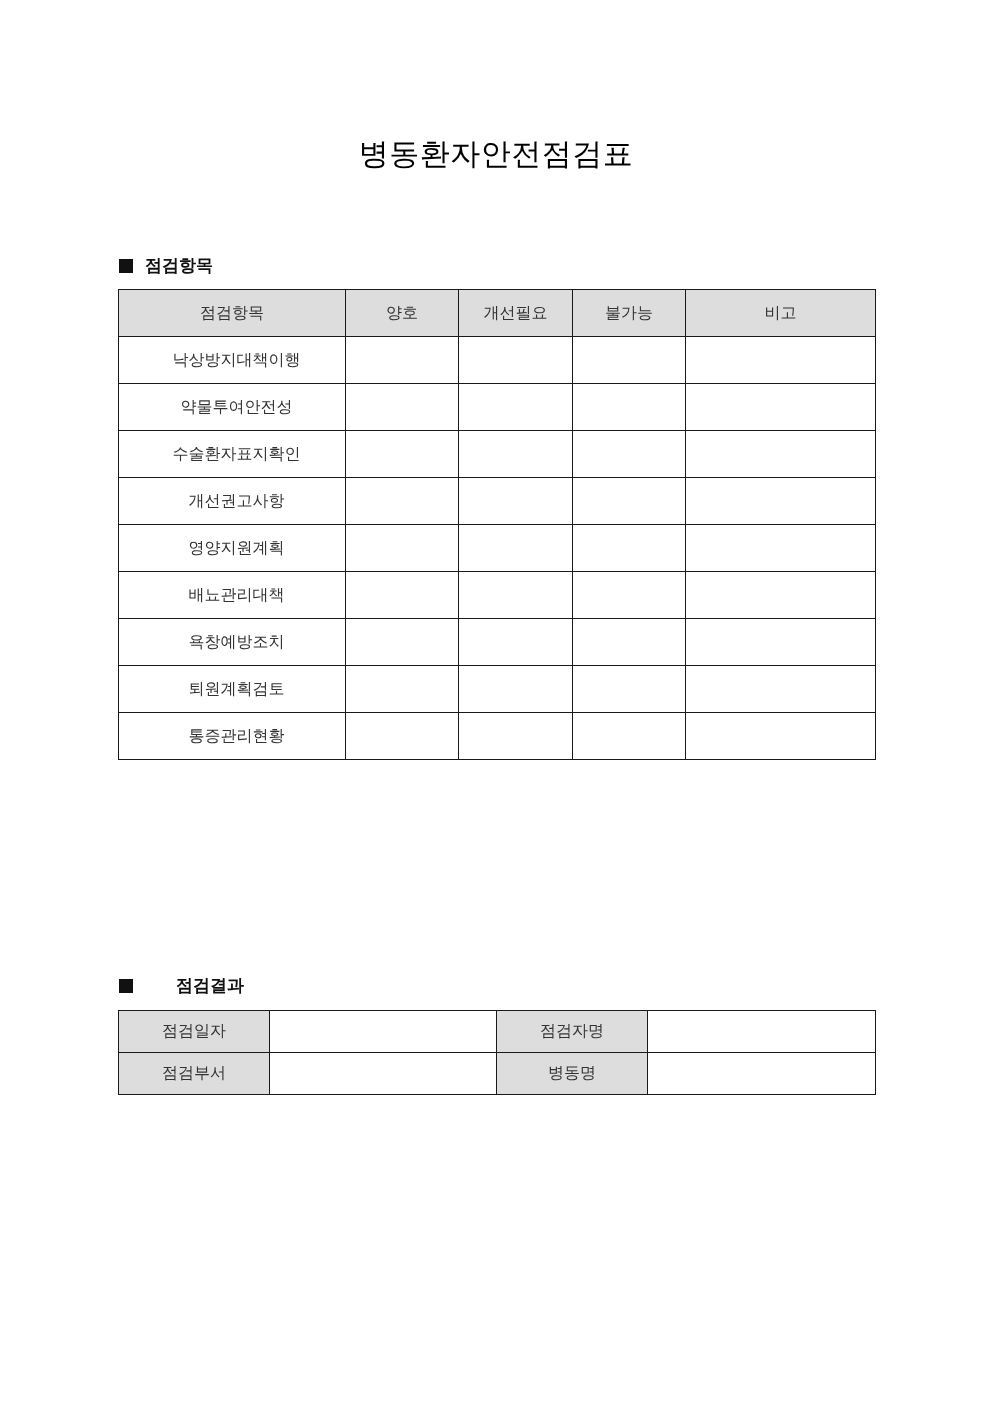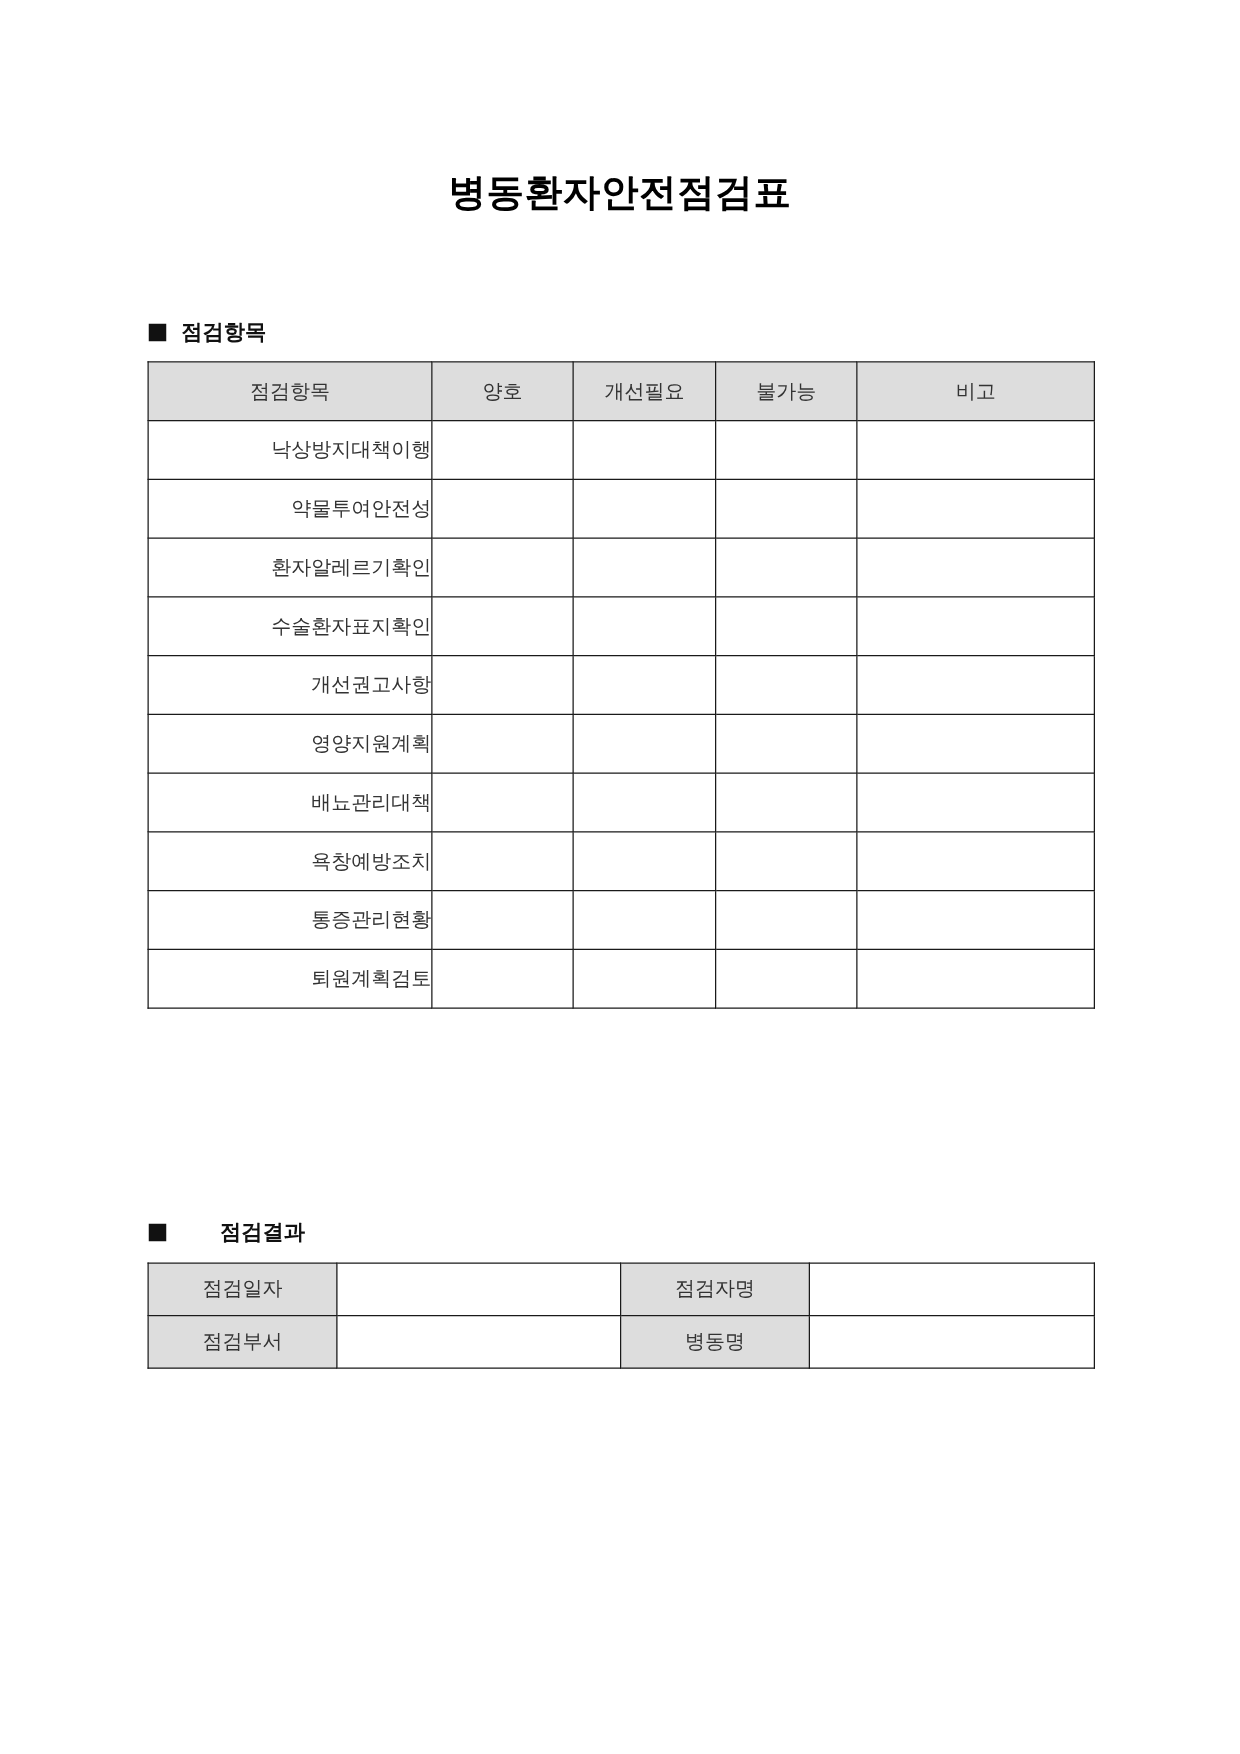--- a/index.html
+++ b/index.html
@@ -14,21 +14,21 @@
       font-family: "DejaVu Sans", "Liberation Sans", sans-serif;
       color: #222222;
     }
     .title {
       position: absolute;
       left: 0;
       top: 134px;
       width: 992px;
       text-align: center;
       font-size: 30px;
-      font-weight: bold;
+      font-weight: normal;
       color: #000000;
       letter-spacing: 0.5px;
     }
     .section-heading {
       position: absolute;
       left: 119px;
       font-size: 17px;
       font-weight: bold;
       color: #111111;
       display: flex;
@@ -51,21 +51,21 @@
       font-size: 16px;
       font-weight: normal;
       color: #333333;
       padding: 0;
     }
     .head {
       background: #dddddd;
       text-align: center;
     }
     .item-label {
-      text-align: right;
+      text-align: center;
       padding-left: 9px;
     }
     #check-table {
       left: 118px;
       top: 289px;
       width: 757px;
     }
     #check-table th, #check-table td { height: 46px; }
     #result-table {
       left: 118px;
@@ -111,27 +111,20 @@
       <td></td>
     </tr>
     <tr>
       <td class="item-label">약물투여안전성</td>
       <td></td>
       <td></td>
       <td></td>
       <td></td>
     </tr>
     <tr>
-      <td class="item-label">환자알레르기확인</td>
-      <td></td>
-      <td></td>
-      <td></td>
-      <td></td>
-    </tr>
-    <tr>
       <td class="item-label">수술환자표지확인</td>
       <td></td>
       <td></td>
       <td></td>
       <td></td>
     </tr>
     <tr>
       <td class="item-label">개선권고사항</td>
       <td></td>
       <td></td>
@@ -153,28 +146,28 @@
       <td></td>
     </tr>
     <tr>
       <td class="item-label">욕창예방조치</td>
       <td></td>
       <td></td>
       <td></td>
       <td></td>
     </tr>
     <tr>
+      <td class="item-label">퇴원계획검토</td>
+      <td></td>
+      <td></td>
+      <td></td>
+      <td></td>
+    </tr>
+    <tr>
       <td class="item-label">통증관리현황</td>
-      <td></td>
-      <td></td>
-      <td></td>
-      <td></td>
-    </tr>
-    <tr>
-      <td class="item-label">퇴원계획검토</td>
       <td></td>
       <td></td>
       <td></td>
       <td></td>
     </tr>
   </tbody>
 </table>
 
 <div class="section-heading" style="top:974px;gap:31px;">
   <span class="square"></span>

